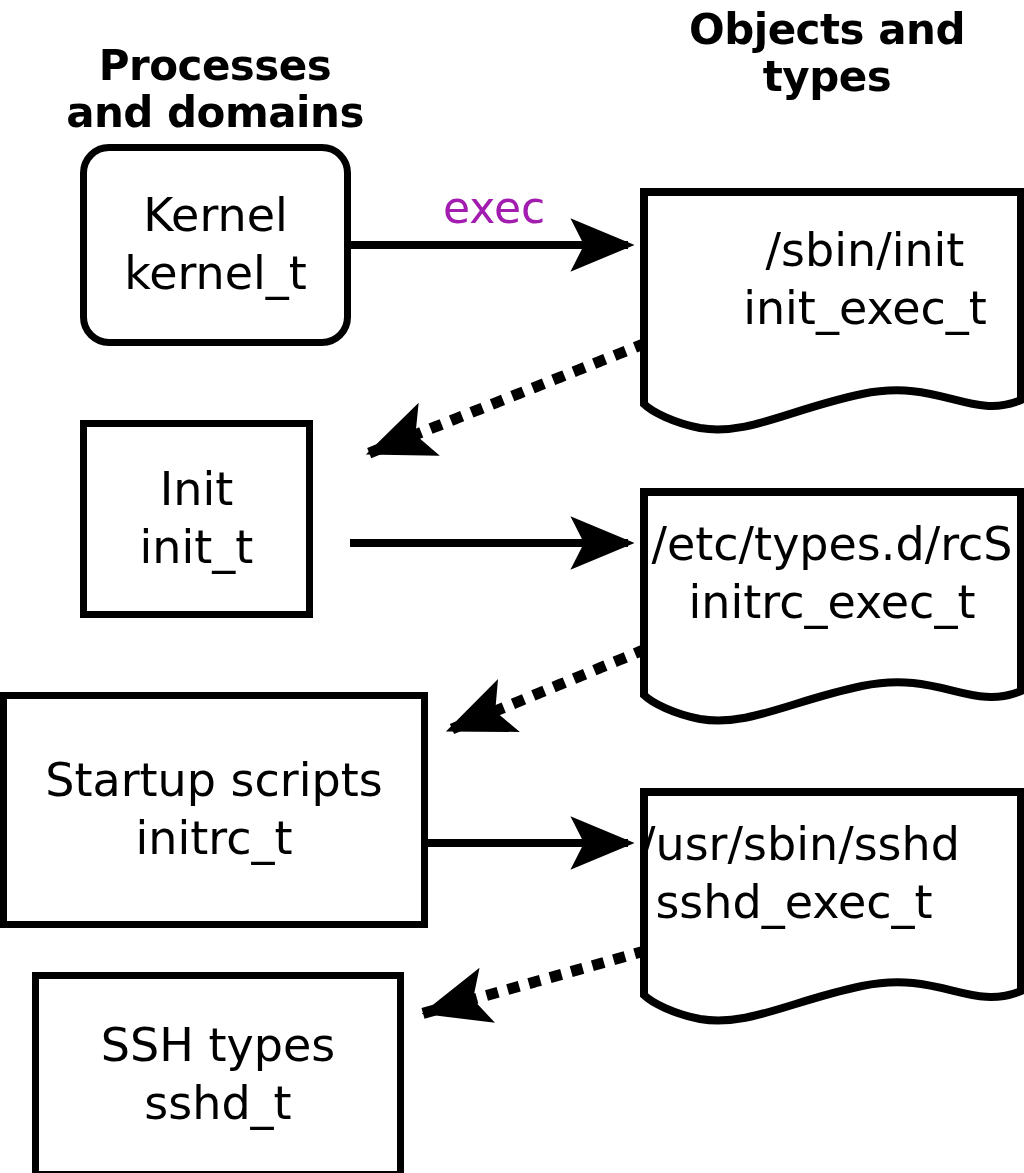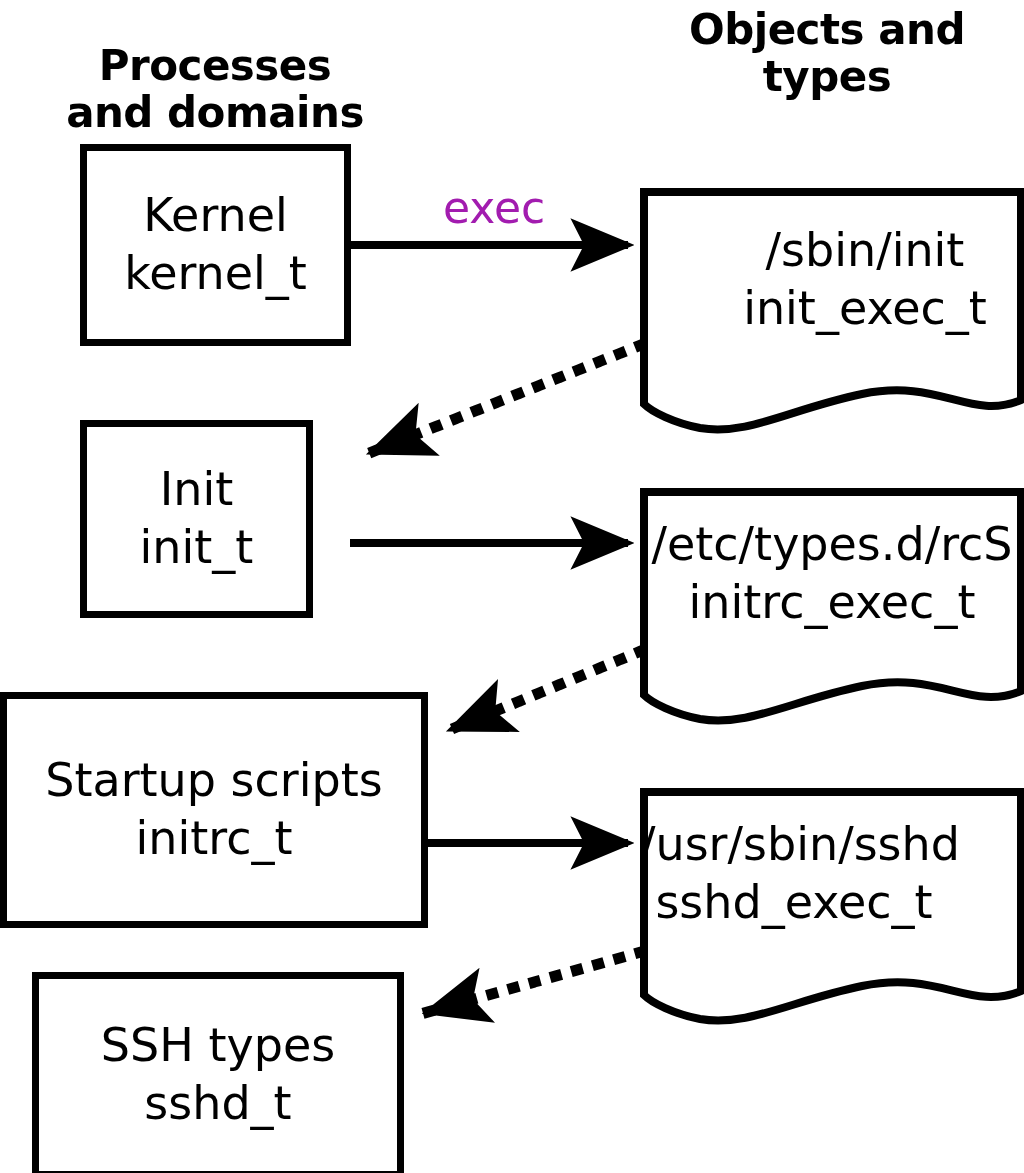--- a/index.html
+++ b/index.html
@@ -124,21 +124,21 @@
       <line x1="427" y1="843" x2="628" y2="843" stroke="#000000" stroke-width="8" marker-end="url(#ah)"></line>
     </g>
 
     <g>
       <line x1="641" y1="952" x2="428" y2="1012" stroke="#000000" stroke-width="11" stroke-dasharray="1 21" stroke-linecap="square" marker-end="url(#ahd)"></line>
     </g>
   </svg>
 
   <div class="edge-label" id="label-exec" style="left:443px; top:182px;">exec</div>
 
-  <div class="proc-box" id="box-kernel" style="left:80px; top:144px; width:271px; height:202px;">
+  <div class="proc-box" id="box-kernel" style="left:80px; top:144px; width:271px; height:202px;border-radius:29px;">
     <span class="l1">Kernel</span>
     <span class="l2">kernel_t</span>
   </div>
 
   <div class="proc-box" id="box-init" style="left:80px; top:420px; width:233px; height:198px;">
     <span class="l1">Init</span>
     <span class="l2">init_t</span>
   </div>
 
   <div class="proc-box" id="box-initrc" style="left:0px; top:692px; width:428px; height:236px;">

